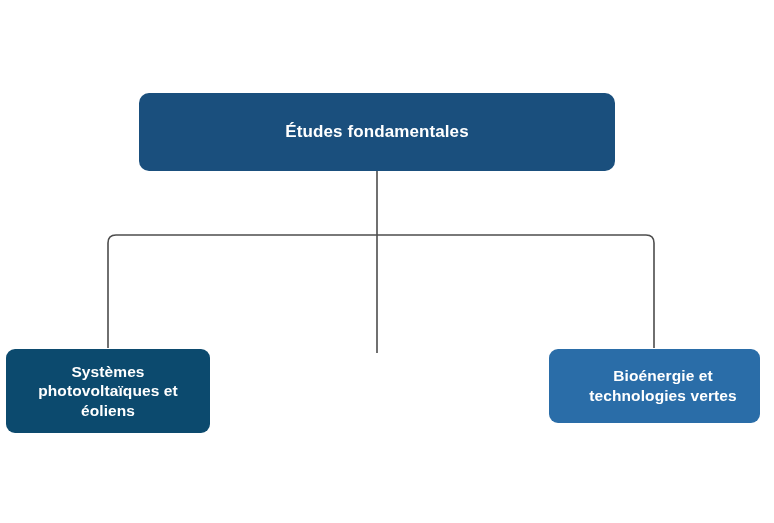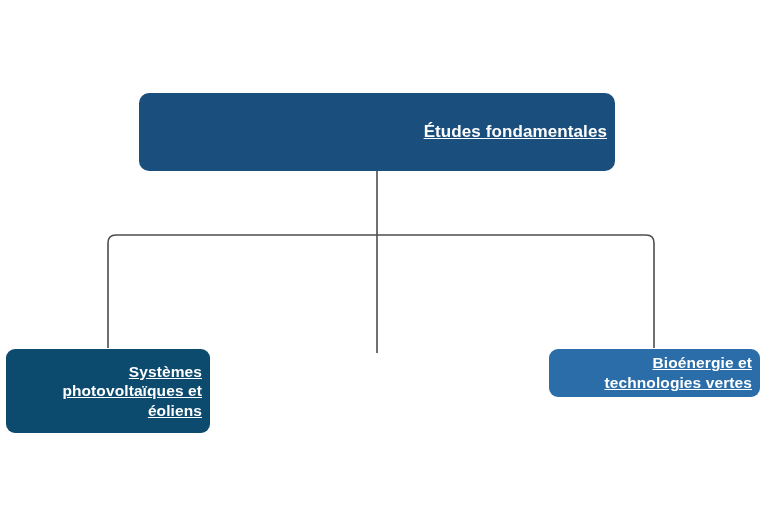--- a/index.html
+++ b/index.html
@@ -33,28 +33,27 @@
     height: 523px;
     pointer-events: none;
   }
 
   .node {
     position: absolute;
     box-sizing: border-box;
     display: flex;
     align-items: center;
     justify-content: center;
-    text-align: right;
+    text-align: center;
     color: #ffffff;
     font-weight: bold;
     line-height: 1.26;
     letter-spacing: 0.1px;
     border-radius: 9px;
     padding: 4px 8px;
-    text-decoration: underline;
   }
 
   .node-label {
     display: block;
     width: 100%;
   }
 
   
   #node-root {
     left: 139px;
@@ -82,21 +81,21 @@
     width: 248px;
     height: 59px;
     background: #2a6da8;
     font-size: 15.5px;
   }
 
   #node-child-2 {
     left: 549px;
     top: 349px;
     width: 211px;
-    height: 48px;
+    height: 74px;
     background: #2a6da8;
     font-size: 15.5px;
     padding-left: 25px;
   }
 </style>
 </head>
 <body>
 
 <div id="diagram-canvas">
 

